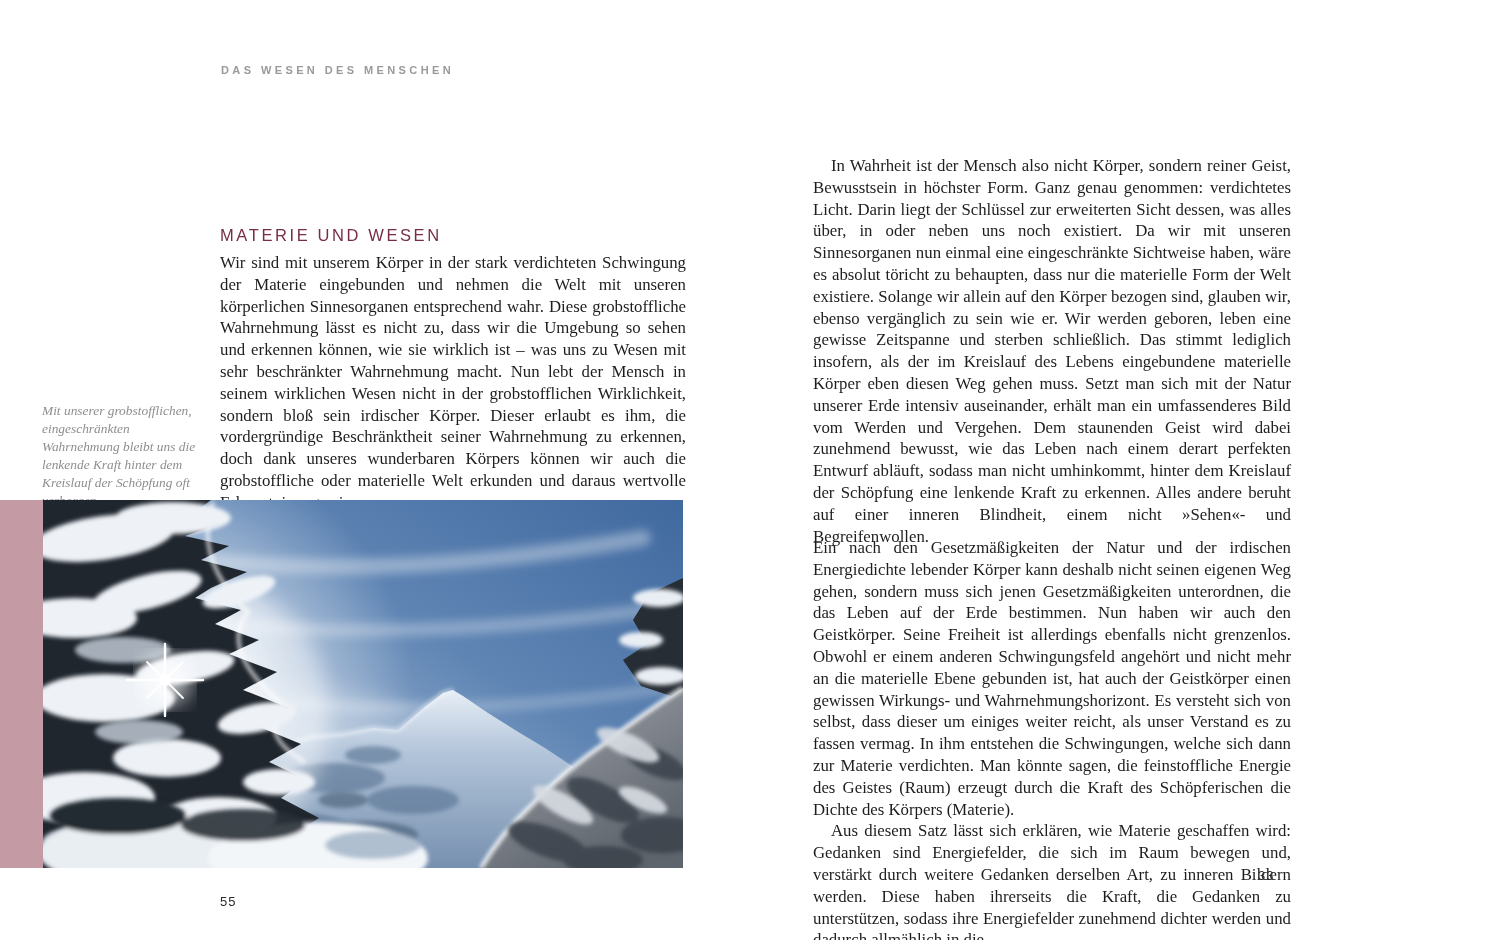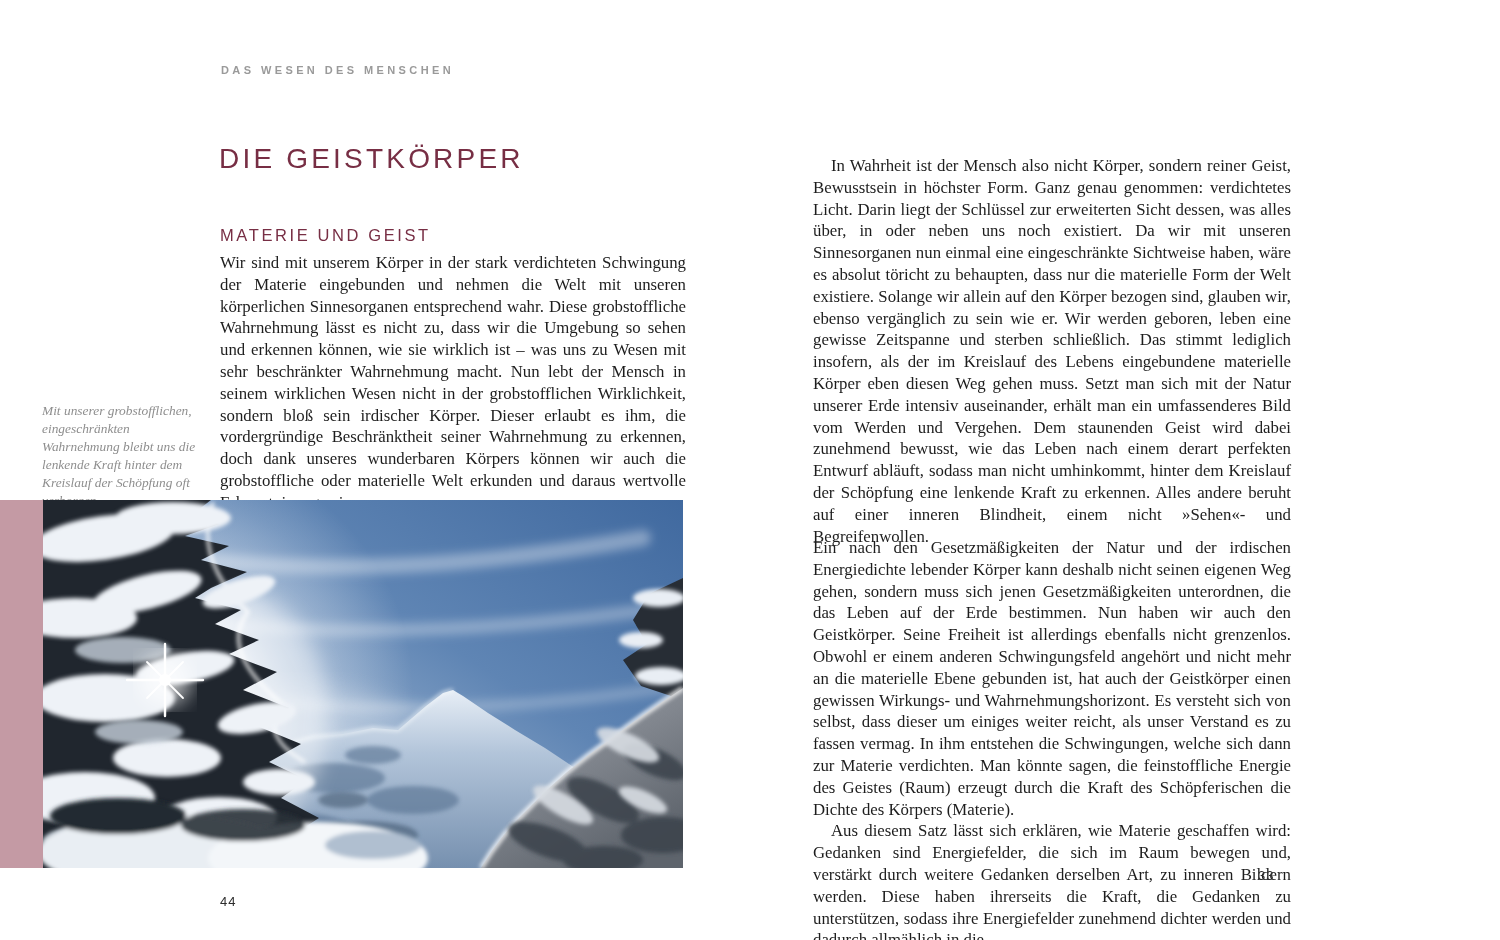--- a/index.html
+++ b/index.html
@@ -52,22 +52,21 @@
   }
   .pn-left{left:220px;top:894px;}
   .pn-right{left:1258px;top:868px;}
 </style>
 </head>
 <body>
 
 <div class="spread">
 
   <div class="abs running-header">DAS WESEN DES MENSCHEN</div>
-  <h1 class="abs chapter-title">DIE GEISTKÖRPER</h1>
-  <h2 class="abs section-heading sh-left">MATERIE UND GEIST</h2>
+  <h2 class="abs section-heading sh-left">MATERIE UND WESEN</h2>
   <p class="abs body-text body-left">Wir sind mit unserem Körper in der stark verdichteten Schwingung der Materie eingebunden und nehmen die Welt mit unseren körperlichen Sinnesorganen entsprechend wahr. Diese grobstoffliche Wahrnehmung lässt es nicht zu, dass wir die Umgebung so sehen und erkennen können, wie sie wirklich ist – was uns zu Wesen mit sehr beschränkter Wahrnehmung macht. Nun lebt der Mensch in seinem wirklichen Wesen nicht in der grobstofflichen Wirklichkeit, sondern bloß sein irdischer Körper. Dieser erlaubt es ihm, die vordergründige Beschränktheit seiner Wahrnehmung zu erkennen, doch dank unseres wunderbaren Körpers können wir auch die grobstoffliche oder materielle Welt erkunden und daraus wertvolle Erkenntnisse gewinnen.</p>
   <p class="abs margin-note">Mit unserer grobstofflichen, eingeschränkten Wahrnehmung bleibt uns die lenkende Kraft hinter dem Kreislauf der Schöpfung oft verborgen.</p>
 
   <div class="abs pink-bar"></div>
 
   <div class="abs photo" role="img" aria-label="Schneebedeckte Tanne im Gegenlicht mit Sonnenstern, blauem Himmel und verschneiten Bergen">
     <svg viewBox="0 0 640 368" preserveAspectRatio="none" aria-hidden="true">
       <defs>
         <linearGradient id="sky" x1="1" y1="0" x2="0.1" y2="0.78">
           <stop offset="0" stop-color="#40699f"></stop>
@@ -197,21 +196,21 @@
       <g filter="url(#soft2)">
         <ellipse cx="120" cy="352" rx="125" ry="38" fill="#e9eef3"></ellipse>
         <ellipse cx="275" cy="358" rx="110" ry="36" fill="#f3f6f9"></ellipse>
         <ellipse cx="200" cy="325" rx="62" ry="16" fill="#2a3138" opacity="0.9"></ellipse>
         <ellipse cx="75" cy="316" rx="68" ry="18" fill="#242b33"></ellipse>
         <ellipse cx="330" cy="345" rx="48" ry="14" fill="#9fb2c6" opacity="0.8"></ellipse>
       </g>
     </svg>
   </div>
 
-  <div class="abs page-number pn-left">44</div>
+  <div class="abs page-number pn-left">55</div>
 
   <p class="abs body-text col-right-1 indent">In Wahrheit ist der Mensch also nicht Körper, sondern reiner Geist, Bewusstsein in höchster Form. Ganz genau genommen: verdichtetes Licht. Darin liegt der Schlüssel zur erweiterten Sicht dessen, was alles über, in oder neben uns noch existiert. Da wir mit unseren Sinnesorganen nun einmal eine eingeschränkte Sichtweise haben, wäre es absolut töricht zu behaupten, dass nur die materielle Form der Welt existiere. Solange wir allein auf den Körper bezogen sind, glauben wir, ebenso vergänglich zu sein wie er. Wir werden geboren, leben eine gewisse Zeitspanne und sterben schließlich. Das stimmt lediglich insofern, als der im Kreislauf des Lebens eingebundene materielle Körper eben diesen Weg gehen muss. Setzt man sich mit der Natur unserer Erde intensiv auseinander, erhält man ein umfassenderes Bild vom Werden und Vergehen. Dem staunenden Geist wird dabei zunehmend bewusst, wie das Leben nach einem derart perfekten Entwurf abläuft, sodass man nicht umhinkommt, hinter dem Kreislauf der Schöpfung eine lenkende Kraft zu erkennen. Alles andere beruht auf einer inneren Blindheit, einem nicht »Sehen«- und Begreifenwollen.</p>
   <div class="abs col-right-2">
     <p class="body-text">Ein nach den Gesetzmäßigkeiten der Natur und der irdischen Energiedichte lebender Körper kann deshalb nicht seinen eigenen Weg gehen, sondern muss sich jenen Gesetzmäßigkeiten unterordnen, die das Leben auf der Erde bestimmen. Nun haben wir auch den Geistkörper. Seine Freiheit ist allerdings ebenfalls nicht grenzenlos. Obwohl er einem anderen Schwingungsfeld angehört und nicht mehr an die materielle Ebene gebunden ist, hat auch der Geistkörper einen gewissen Wirkungs- und Wahrnehmungshorizont. Es versteht sich von selbst, dass dieser um einiges weiter reicht, als unser Verstand es zu fassen vermag. In ihm entstehen die Schwingungen, welche sich dann zur Materie verdichten. Man könnte sagen, die feinstoffliche Energie des Geistes (Raum) erzeugt durch die Kraft des Schöpferischen die Dichte des Körpers (Materie).</p>
     <p class="body-text indent">Aus diesem Satz lässt sich erklären, wie Materie geschaffen wird: Gedanken sind Energiefelder, die sich im Raum bewegen und, verstärkt durch weitere Gedanken derselben Art, zu inneren Bildern werden. Diese haben ihrerseits die Kraft, die Gedanken zu unterstützen, sodass ihre Energiefelder zunehmend dichter werden und dadurch allmählich in die</p>
   </div>
   <div class="abs page-number pn-right">33</div>
 
 </div>
 

